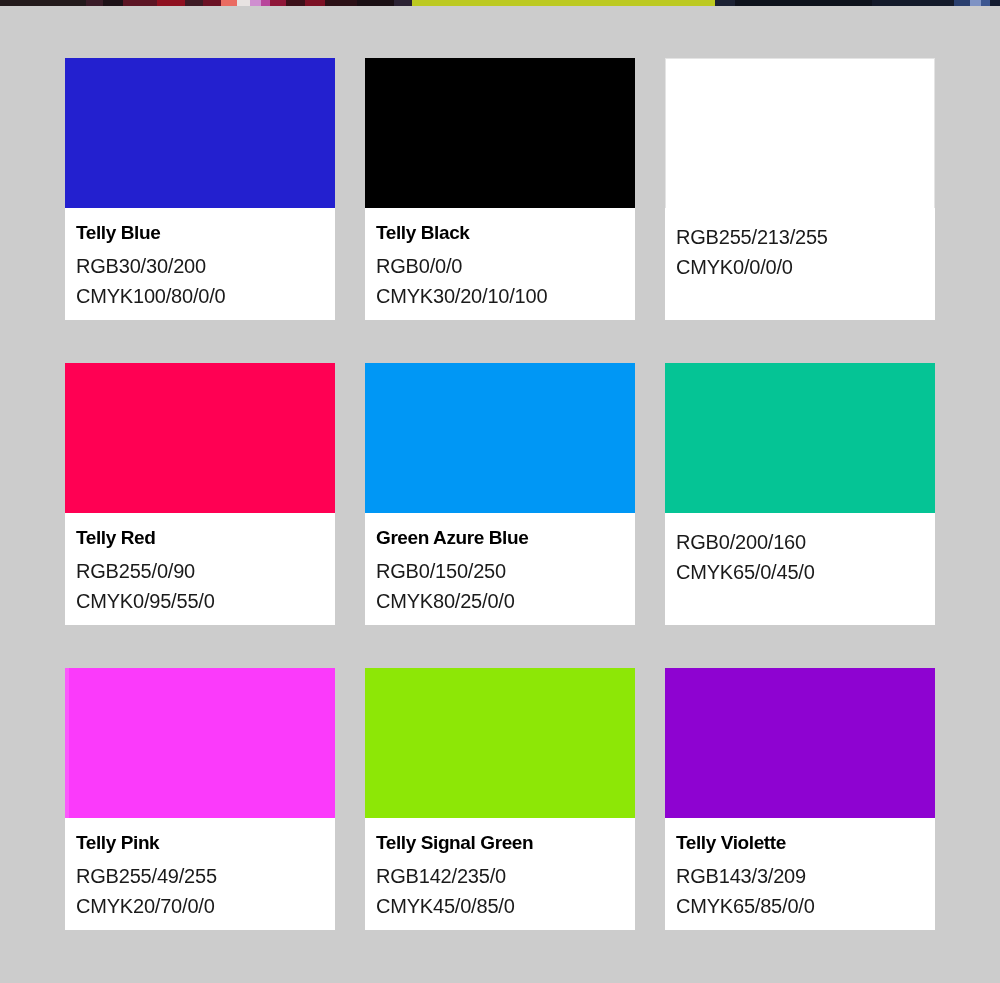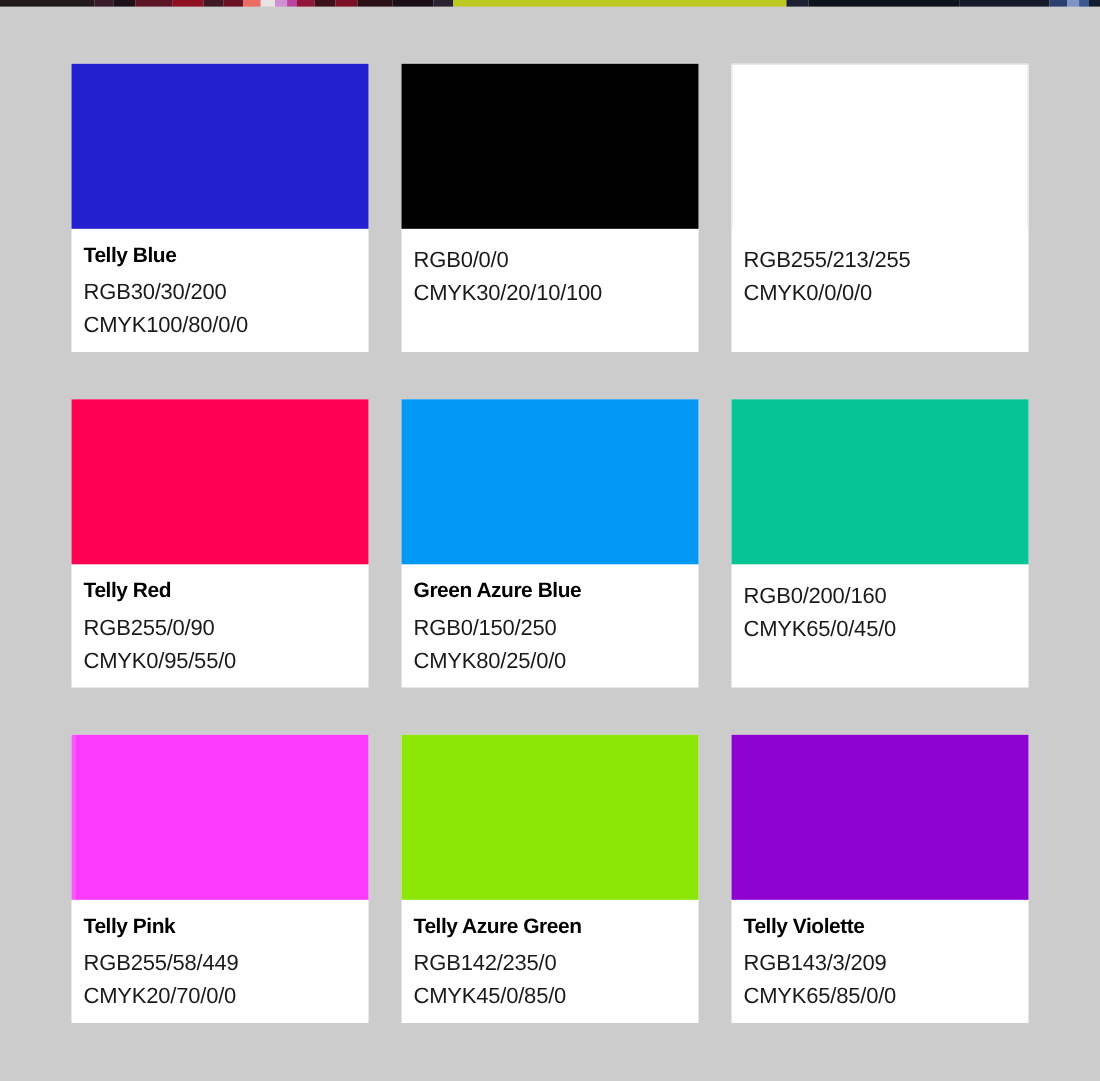--- a/index.html
+++ b/index.html
@@ -139,20 +139,21 @@
         </div>
         <div class="spec-row">
           <span class="spec-label">CMYK</span>
           <span class="spec-value">100/80/0/0</span>
         </div>
       </div>
     </div>
     <div class="swatch-card">
       <div class="swatch-chip" style="background: rgb(0, 0, 0);"></div>
       <div class="swatch-info">
+        <div class="swatch-name">Telly Black</div>
         <div class="spec-row">
           <span class="spec-label">RGB</span>
           <span class="spec-value">0/0/0</span>
         </div>
         <div class="spec-row">
           <span class="spec-label">CMYK</span>
           <span class="spec-value">30/20/10/100</span>
         </div>
       </div>
     </div>
@@ -209,32 +210,32 @@
           <span class="spec-value">65/0/45/0</span>
         </div>
       </div>
     </div>
     <div class="swatch-card">
       <div class="swatch-chip has-edge" style="background: rgb(251, 58, 251);"></div>
       <div class="swatch-info">
         <div class="swatch-name">Telly Pink</div>
         <div class="spec-row">
           <span class="spec-label">RGB</span>
-          <span class="spec-value">255/58/449</span>
+          <span class="spec-value">255/49/255</span>
         </div>
         <div class="spec-row">
           <span class="spec-label">CMYK</span>
           <span class="spec-value">20/70/0/0</span>
         </div>
       </div>
     </div>
     <div class="swatch-card">
       <div class="swatch-chip" style="background: rgb(141, 231, 6);"></div>
       <div class="swatch-info">
-        <div class="swatch-name">Telly Azure Green</div>
+        <div class="swatch-name">Telly Signal Green</div>
         <div class="spec-row">
           <span class="spec-label">RGB</span>
           <span class="spec-value">142/235/0</span>
         </div>
         <div class="spec-row">
           <span class="spec-label">CMYK</span>
           <span class="spec-value">45/0/85/0</span>
         </div>
       </div>
     </div>

